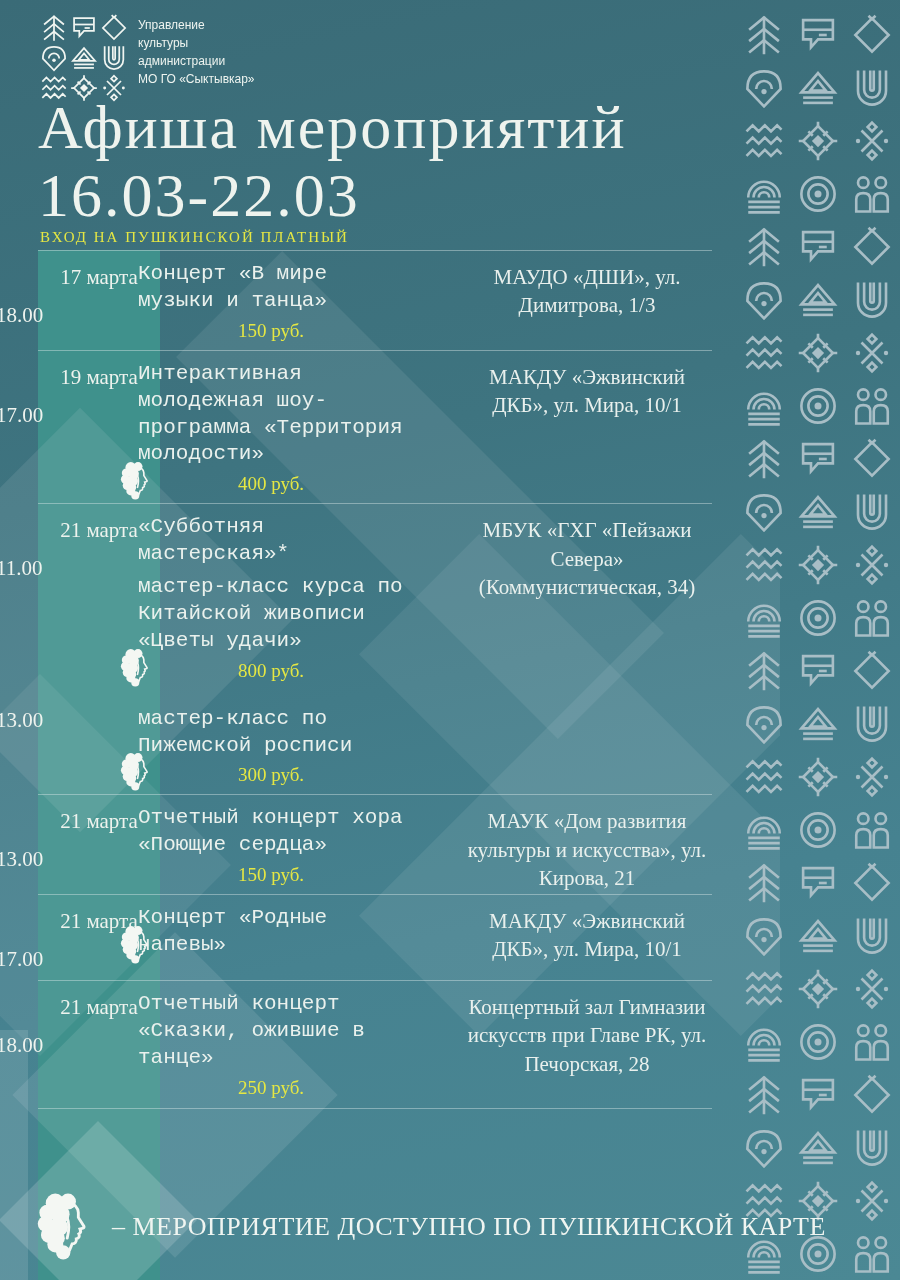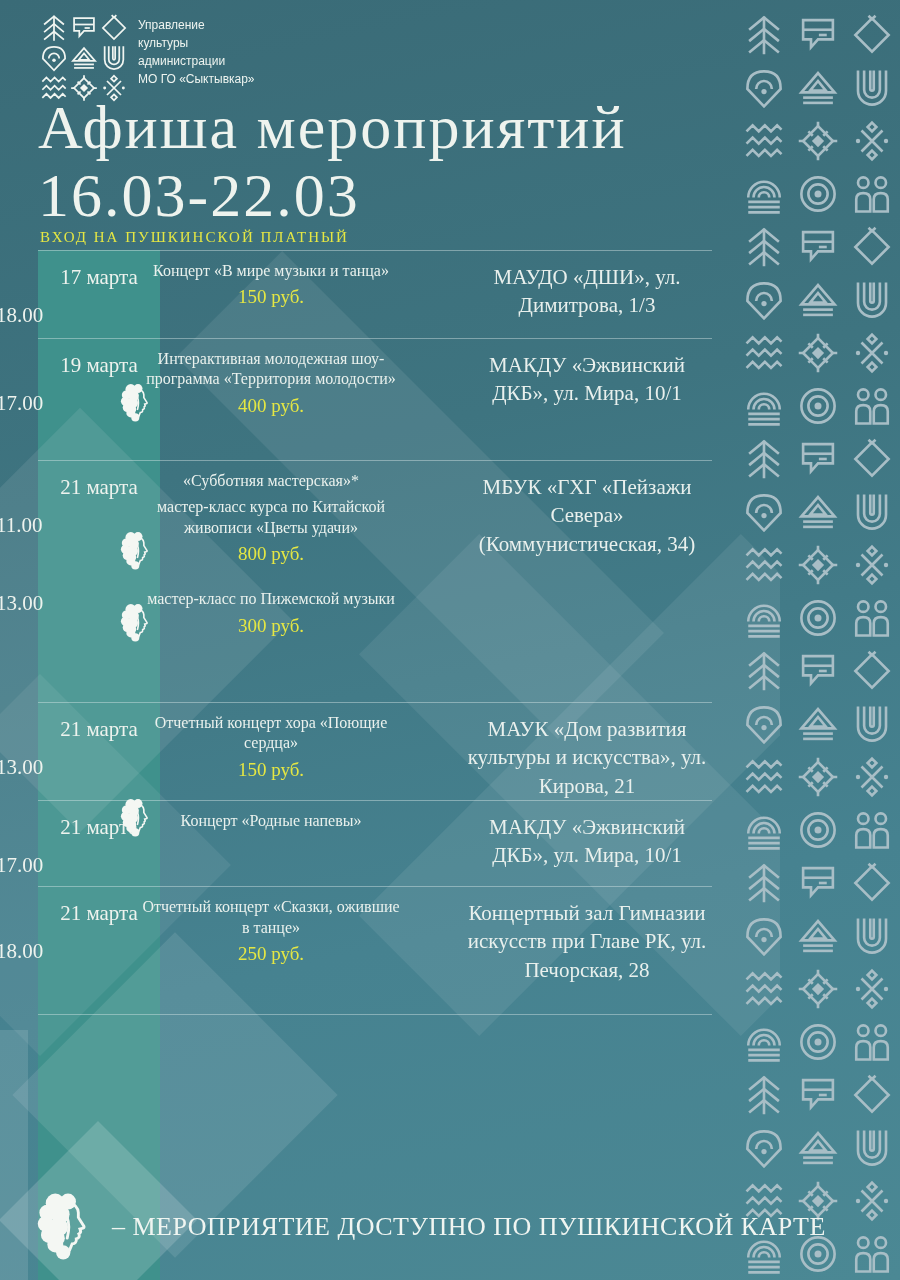--- a/index.html
+++ b/index.html
@@ -34,21 +34,21 @@
   .events-table{position:absolute;left:38px;top:250px;width:674px;z-index:3;
                 border-bottom:1px solid rgba(223,237,235,.42);}
   .event-row{position:relative;display:flex;padding-left:80px;box-sizing:border-box;
              border-top:1px solid rgba(223,237,235,.42);}
   .event-date{position:absolute;left:0;top:14px;width:122px;text-align:center;font-size:21px;}
   .event-sessions{width:306px;padding-top:10px;box-sizing:border-box;}
   .session{position:relative;margin-bottom:24px;}
   .session:last-child{margin-bottom:8px;}
   .session-time{position:absolute;left:-122px;top:42px;width:122px;text-align:left;font-size:21px;}
   .time-next{top:2px;}
-  .session-heading,.session-title{max-width:266px;margin:0 auto;text-align:center;font-size:16px;line-height:1.28;color:#eaf1ed;}
+  .session-heading,.session-title{max-width:266px;margin:0 auto;font-size:21px;line-height:1.28;color:#eaf1ed;font-family:Liberation Mono, monospace;}
   .session-heading{margin-bottom:6px;}
   .session-price{text-align:center;font-size:19px;margin-top:5px;color:#e5e743;}
   .session-pushkin{position:absolute;left:2px;bottom:-6px;width:36px;height:40px;color:#f4f7f3;}
   .event-venue{width:250px;margin-left:auto;padding-top:12px;text-align:center;font-size:21px;line-height:1.35;color:#e9f0ed;}
   
   .ornament{position:absolute;top:14px;right:7px;width:150px;height:1266px;overflow:hidden;
             display:grid;grid-template-columns:repeat(3,42px);gap:11px 12px;align-content:start;
             color:#a8bec6;z-index:2;}
   .ornament svg{width:42px;height:42px;display:block;}
   
@@ -261,21 +261,21 @@
             <div class="session-time">11.00</div>
             <div class="session-heading">«Субботняя мастерская»*</div>
             <div class="session-title">мастер-класс курса по Китайской живописи «Цветы удачи»</div>
             <div class="session-price">800 руб.</div>
             <svg class="session-pushkin" viewBox="0 0 40 44">
               <use href="#g-pushkin"></use>
             </svg>
           </div>
           <div class="session">
             <div class="session-time time-next">13.00</div>
-            <div class="session-title">мастер-класс по Пижемской музыки</div>
+            <div class="session-title">мастер-класс по Пижемской росписи</div>
             <div class="session-price">300 руб.</div>
             <svg class="session-pushkin" viewBox="0 0 40 44">
               <use href="#g-pushkin"></use>
             </svg>
           </div>
         </div>
         <div class="event-venue">МБУК «ГХГ «Пейзажи Севера» (Коммунистическая, 34)</div>
       </div>
       <div class="event-row" style="min-height: 86px;">
         <div class="event-date">21 марта</div>

